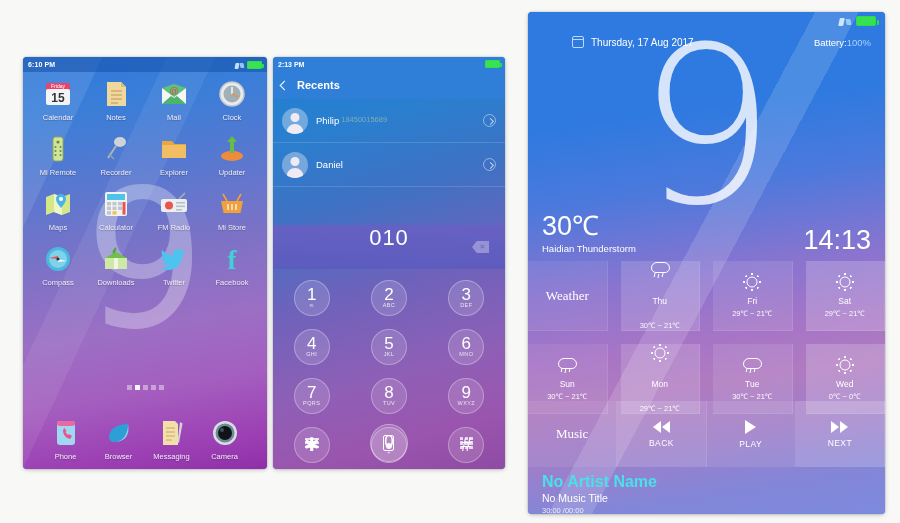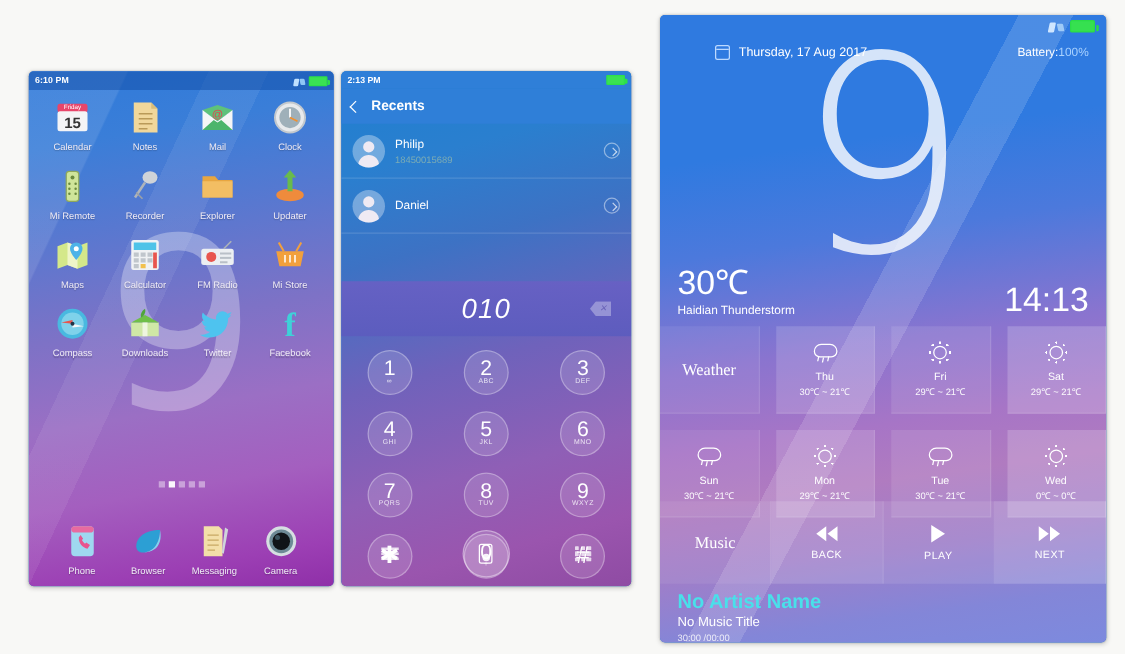--- a/index.html
+++ b/index.html
@@ -100,33 +100,33 @@
   .rec{
     display:flex;align-items:center;gap:8px;padding:7px 9px;height:44px;
     border-bottom:1px solid rgba(255,255,255,.14);
   }
   .avatar{
     width:26px;height:26px;border-radius:50%;background:rgba(255,255,255,.34);
     position:relative;flex:none;overflow:hidden;
   }
   .avatar:before{content:"";position:absolute;left:50%;top:5px;transform:translateX(-50%);width:9px;height:9px;border-radius:50%;background:#efeaf3;}
   .avatar:after{content:"";position:absolute;left:50%;top:16px;transform:translateX(-50%);width:17px;height:13px;border-radius:9px 9px 0 0;background:#efeaf3;}
-  .rec-txt{ flex:1; display:flex;flex-direction:column;gap:2px; }
+  .rec-txt{ flex:1; display:flex;flex-direction:row;gap:2px; }
   .rec-nm{ font-size:9.5px;color:#fff; }
   .rec-no{ font-size:7.5px;color:rgba(190,210,160,.55); }
   .rec-arrow{
     width:13px;height:13px;border-radius:50%;border:1px solid rgba(255,255,255,.45);
     position:relative;flex:none;
   }
   .rec-arrow:after{content:"";position:absolute;left:3.5px;top:4px;width:4px;height:4px;border-top:1.2px solid rgba(255,255,255,.7);border-right:1.2px solid rgba(255,255,255,.7);transform:rotate(45deg);}
 
   .num-bar{
     position:absolute;left:0;right:0;top:168px;height:44px;z-index:6;
     background:linear-gradient(180deg,rgba(104,96,196,.92),rgba(92,92,190,.95));
-    display:flex;align-items:center;justify-content:center;font-style:italic;
+    display:flex;justify-content:center;
   }
   .num-val{ font-size:22px;color:#fff;letter-spacing:1px; }
   .del{
     position:absolute;right:16px;top:50%;transform:translateY(-50%);
     width:17px;height:12px;background:rgba(255,255,255,.33);
     clip-path:polygon(28% 0,100% 0,100% 100%,28% 100%,0 50%);
     display:flex;align-items:center;justify-content:center;
     font-size:7px;color:#6a63b8;padding-left:4px;
   }
 
@@ -214,21 +214,21 @@
   .tiles{
     position:absolute;left:0;right:0;top:249px;z-index:5;
     display:grid;grid-template-columns:repeat(4,1fr);gap:13px;
   }
   .tile{
     height:70px;display:flex;flex-direction:column;align-items:center;justify-content:center;gap:2px;
     border-right:1px solid rgba(255,255,255,.10);border-bottom:1px solid rgba(255,255,255,.10);
     cursor:pointer;
   }
   .t-a{ background:rgba(255,255,255,.07); }
-  .t-b{ background:rgba(255,255,255,.15); }
+  .t-b{ background:rgba(255,255,255,.15);justify-content:space-between; }
   .t-c{ background:rgba(255,255,255,.10);text-align:center; }
   .t-d{ background:rgba(255,255,255,.19); }
   .sect-lb{
     font-family:"Liberation Serif", serif;
     font-size:13px;color:#fff;
   }
   .t-day{ font-size:8.5px;color:#fff;margin-top:3px; }
   .t-tmp{ font-size:7.5px;color:#fff;opacity:.95; }
   .wic{ width:20px;height:17px;position:relative; }
   

